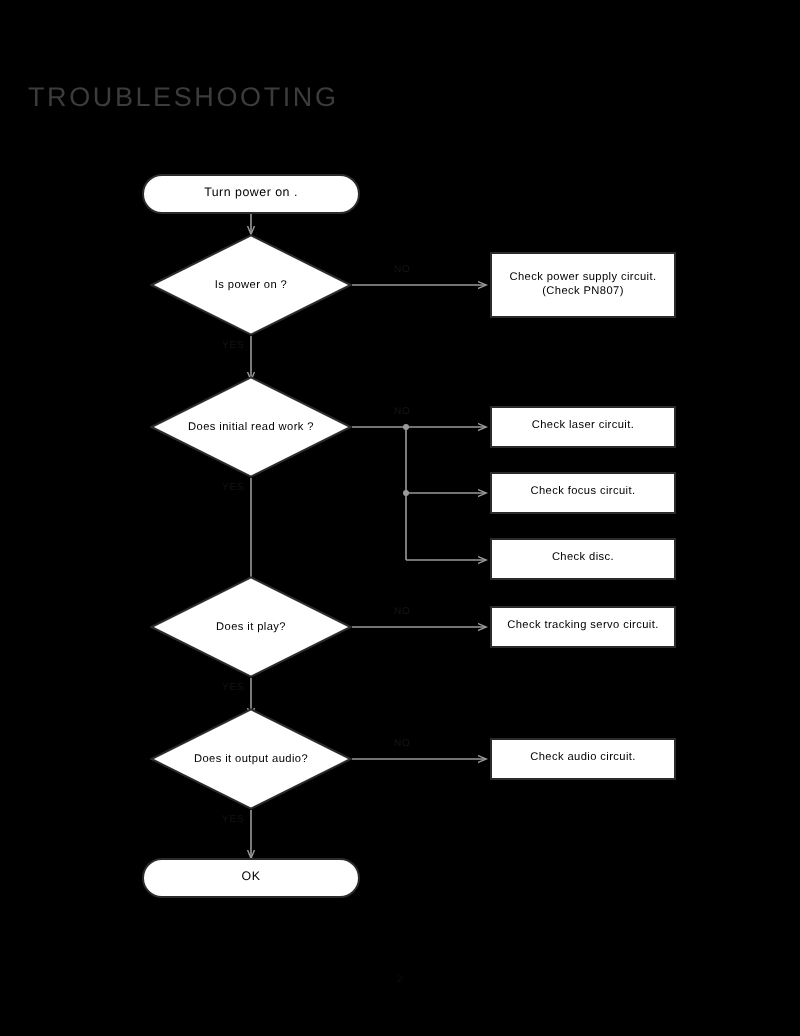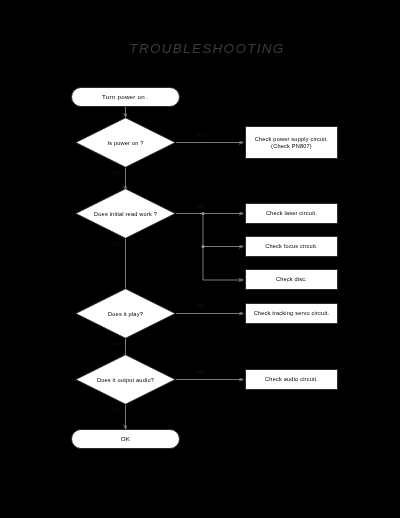--- a/index.html
+++ b/index.html
@@ -6,24 +6,23 @@
   html,body{margin:0;padding:0;background:#000;}
   body{
     width:400px;height:518px;position:relative;overflow:hidden;
     font-family:"Liberation Sans", sans-serif;
     background:#000;
   }
   #page{position:absolute;left:0;top:0;width:400px;height:518px;background:#000;}
 
   
   .title{
-    position:absolute;left:0;top:41px;width:400px;text-align:center;
+    position:absolute;left:0;top:41px;width:400px;text-align:left;
     color:#3c3c3c;font-size:13.5px;letter-spacing:1.3px;font-weight:400;
     text-indent:14px;
-    font-style:italic;
   }
 
   
   #wires{position:absolute;left:0;top:0;width:400px;height:518px;}
 
   
   .node{
     position:absolute;background:#fff;color:#000;
     display:flex;align-items:center;justify-content:center;
     text-align:center;line-height:1.15;

